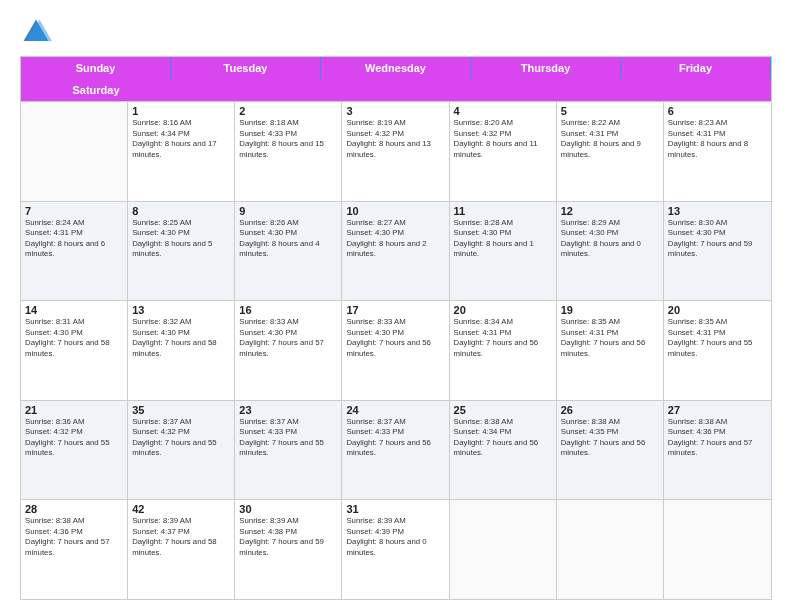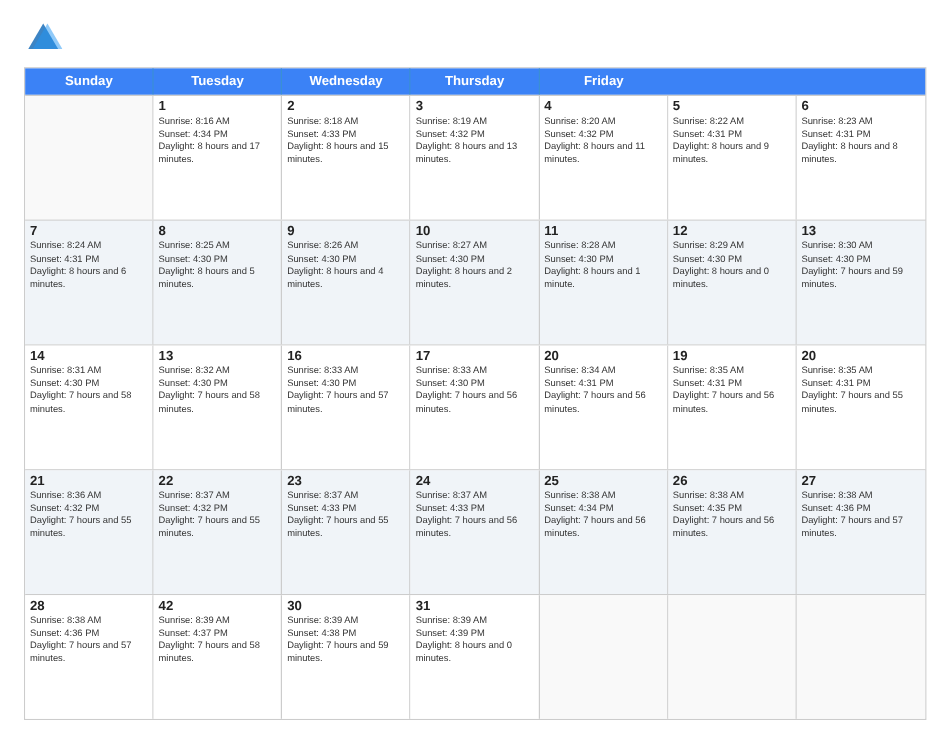--- a/index.html
+++ b/index.html
@@ -60,22 +60,22 @@
       color: #444;
     }
     .calendar {
       flex: 1;
       display: flex;
       flex-direction: column;
       border: 1px solid #ccc;
     }
     .cal-header-row {
       display: grid;
-      grid-template-columns: repeat(7, 1fr);
-      background: #3b82f6;
+      grid-template-columns: repeat(5, 1fr);
+      background: #d946ef;
     }
     .cal-header-cell {
       color: #fff;
       font-size: 11px;
       font-weight: bold;
       padding: 5px 4px;
       text-align: center;
       border-right: 1px solid #3a8fd4;
     }
     .cal-header-cell:last-child { border-right: none; }
@@ -136,20 +136,21 @@
     </div>
   </div>
 
   <div class="calendar">
     <div class="cal-header-row">
     <div class="cal-header-cell">Sunday</div>
         <div class="cal-header-cell">Tuesday</div>
         <div class="cal-header-cell">Wednesday</div>
         <div class="cal-header-cell">Thursday</div>
         <div class="cal-header-cell">Friday</div>
+        <div class="cal-header-cell">Saturday</div>
       </div>
     <div class="cal-body">
     <div class="cal-row">
           <div class="cal-cell empty"></div>
           <div class="cal-cell">
             <span class="day-num">1</span>
             <div class="cell-text">Sunrise: 8:16 AM<br>Sunset: 4:34 PM<br>Daylight: 8 hours and 17 minutes.</div>
           </div>
           <div class="cal-cell">
             <span class="day-num">2</span>
@@ -231,21 +232,21 @@
             <span class="day-num">20</span>
             <div class="cell-text">Sunrise: 8:35 AM<br>Sunset: 4:31 PM<br>Daylight: 7 hours and 55 minutes.</div>
           </div>
         </div>
         <div class="cal-row">
           <div class="cal-cell alt-row">
             <span class="day-num">21</span>
             <div class="cell-text">Sunrise: 8:36 AM<br>Sunset: 4:32 PM<br>Daylight: 7 hours and 55 minutes.</div>
           </div>
           <div class="cal-cell alt-row">
-            <span class="day-num">22</span>
+            <span class="day-num">35</span>
             <div class="cell-text">Sunrise: 8:37 AM<br>Sunset: 4:32 PM<br>Daylight: 7 hours and 55 minutes.</div>
           </div>
           <div class="cal-cell alt-row">
             <span class="day-num">23</span>
             <div class="cell-text">Sunrise: 8:37 AM<br>Sunset: 4:33 PM<br>Daylight: 7 hours and 55 minutes.</div>
           </div>
           <div class="cal-cell alt-row">
             <span class="day-num">24</span>
             <div class="cell-text">Sunrise: 8:37 AM<br>Sunset: 4:33 PM<br>Daylight: 7 hours and 56 minutes.</div>
           </div>

